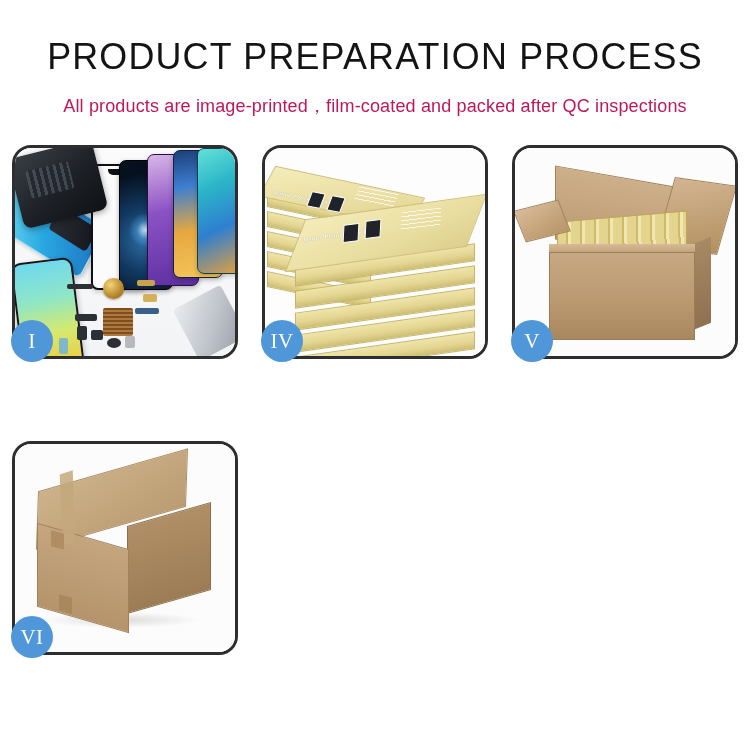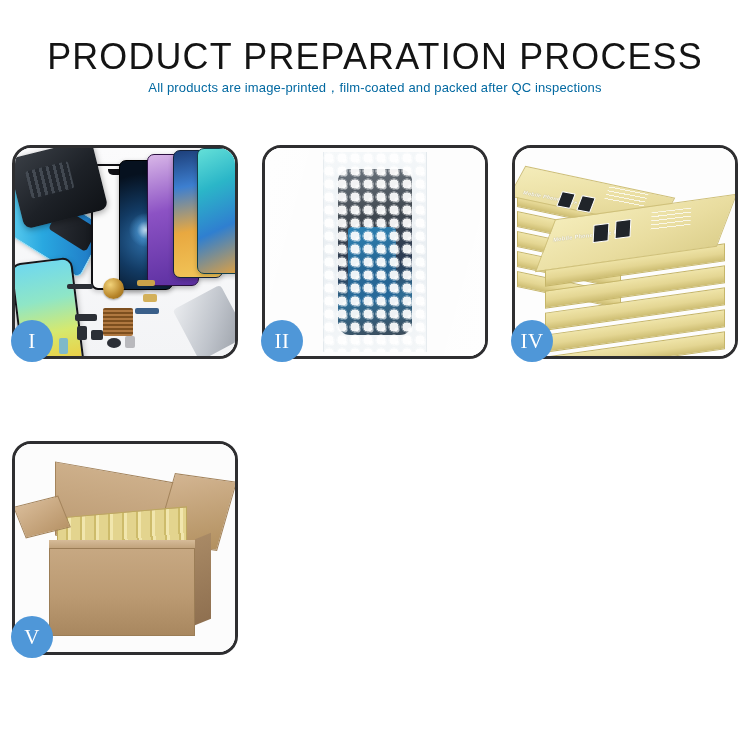--- a/index.html
+++ b/index.html
@@ -17,25 +17,25 @@
     margin-top: 36px;
     font-size: 37px;
     font-weight: 400;
     letter-spacing: 1.2px;
     color: #141414;
     font-family: "Liberation Sans", sans-serif;
     white-space: nowrap;
     transform: scaleX(0.97);
   }
   .subtitle {
-    margin-top: 1px;
-    font-size: 13px;
+    margin-top: 16px;
+    font-size: 18px;
     font-weight: 400;
     letter-spacing: 0.15px;
-    color: #0369a1;
+    color: #be185d;
     white-space: nowrap;
   }
 
   
   .grid {
     position: absolute;
     left: 12px; top: 145px;
     width: 726px; height: 538px;
     display: grid;
     grid-template-columns: 226px 226px 226px;
@@ -375,30 +375,20 @@
         <div class="part" style="left:76px;top:182px;width:12px;height:10px;"></div>
         <div class="part" style="left:92px;top:190px;width:14px;height:10px;border-radius:50%;"></div>
         <div class="part" style="left:110px;top:188px;width:10px;height:12px;background:#b9b9bd;"></div>
         <div class="part" style="left:44px;top:190px;width:9px;height:16px;background:#7fb9c9;"></div>
         <div class="part" style="left:120px;top:160px;width:24px;height:6px;background:#3a5f8a;"></div>
         <div class="tool"></div>
       </div>
       <div class="badge">I</div>
     </div>
 
-    <div class="panel">
-      <div class="panel-inner p2">
-        <div class="bubble-sheet"></div>
-        <div class="inner-phone"></div>
-        <div class="bubbles"></div>
-        <div class="bubbles-hl"></div>
-        <div class="wrap-sheen"></div>
-      </div>
-      <div class="badge">II</div>
-    </div>
 
 
     <div class="panel">
       <div class="panel-inner p4">
         <div class="stackwrap">
 
           <div class="kbox" style="left:2px;top:54px;width:104px;height:16px;transform:skewY(12deg);"></div>
           <div class="kbox" style="left:2px;top:74px;width:104px;height:16px;transform:skewY(12deg);"></div>
           <div class="kbox" style="left:2px;top:94px;width:104px;height:16px;transform:skewY(12deg);"></div>
           <div class="kbox" style="left:2px;top:114px;width:104px;height:16px;transform:skewY(12deg);"></div>
@@ -432,15 +422,27 @@
         <div class="c5-flap-right"></div>
         <div class="c5-contents"></div>
         <div class="c5-flap-left"></div>
         <div class="c5-top-rim"></div>
         <div class="c5-body"></div>
         <div class="c5-side"></div>
       </div>
       <div class="badge">V</div>
     </div>
 
+    <div class="panel">
+      <div class="panel-inner p6">
+        <div class="c6-shadow"></div>
+        <div class="c6-top"></div>
+        <div class="c6-side"></div>
+        <div class="c6-front"></div>
+        <div class="c6-tape"></div>
+        <div class="c6-tab1"></div>
+        <div class="c6-tab2"></div>
+      </div>
+      <div class="badge">VI</div>
+    </div>
 
   </div>
 </div>
 
 </body></html>

